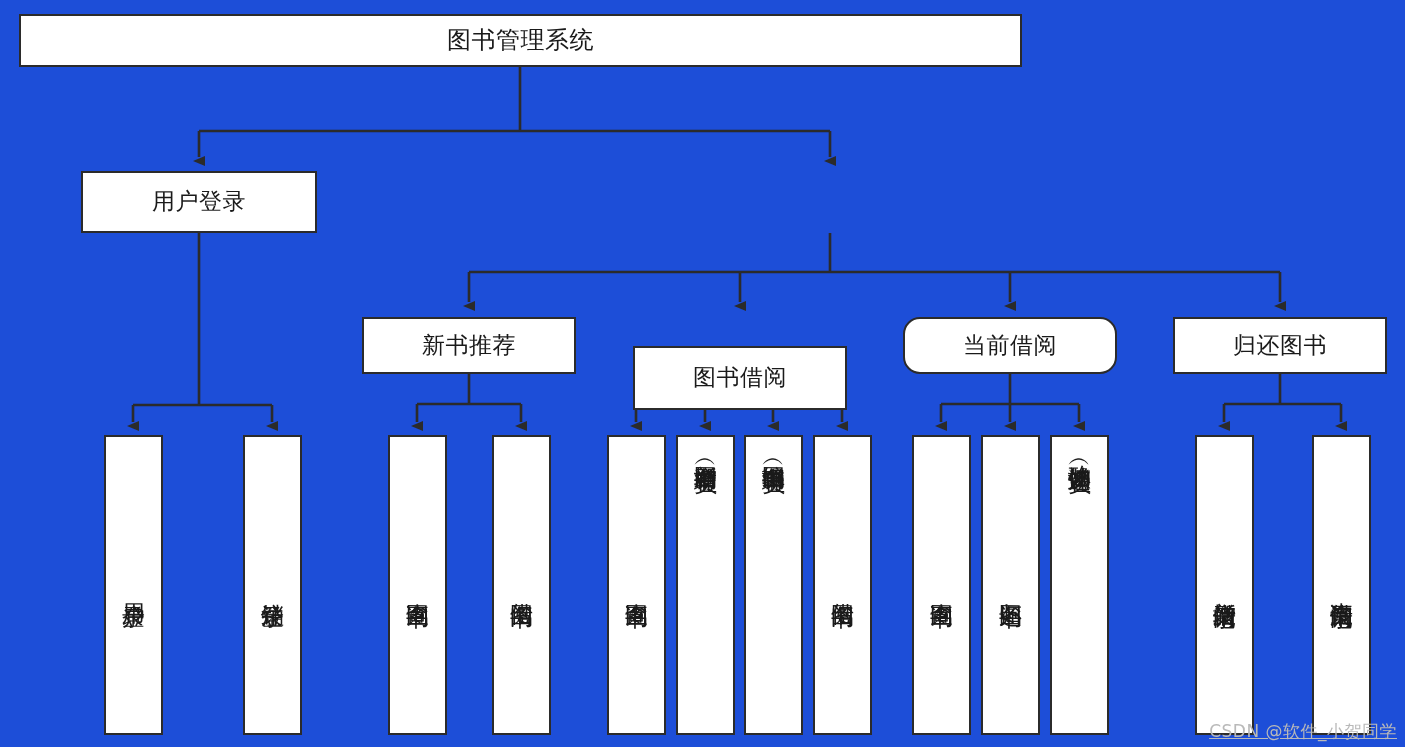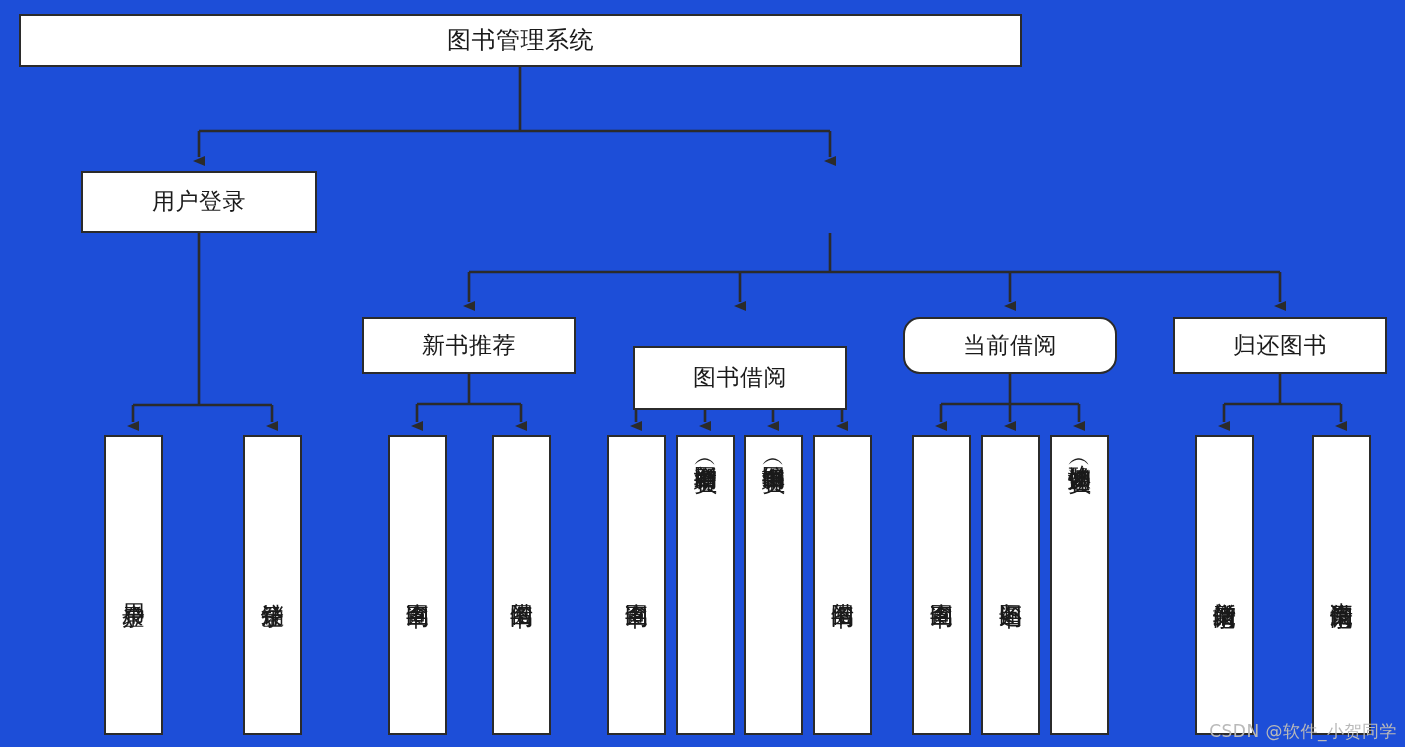--- a/index.html
+++ b/index.html
@@ -61,20 +61,21 @@
   }
   #watermark {
     position: absolute;
     right: 8px;
     bottom: 4px;
     font-size: 17px;
     color: #b9b9b9;
     letter-spacing: 0.5px;
     z-index: 3;
     white-space: nowrap;
+    text-decoration: underline;
   }
 </style>
 </head>
 <body>
 
 <div id="canvas">
 
   <svg id="edges" viewBox="0 0 1405 747" width="1405" height="747">
     <defs>
       <marker id="arr" markerWidth="10" markerHeight="12" refX="1" refY="6" orient="auto" markerUnits="userSpaceOnUse">

